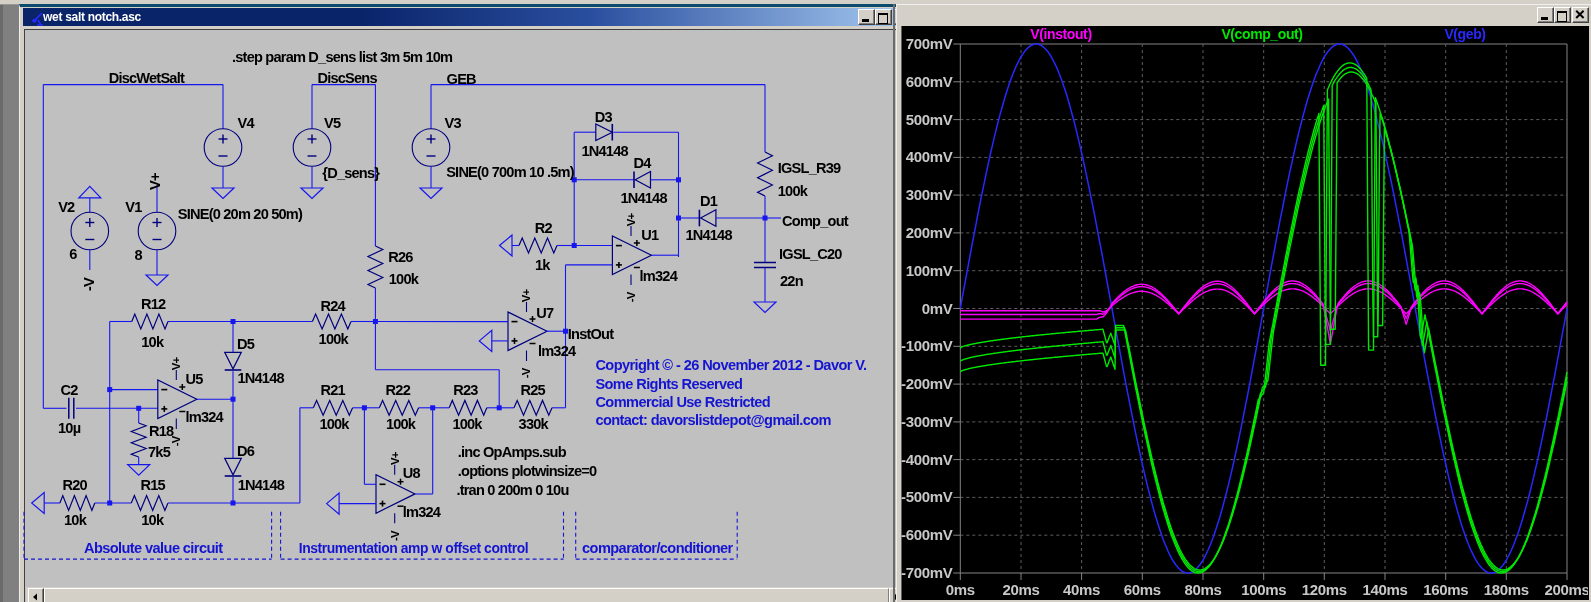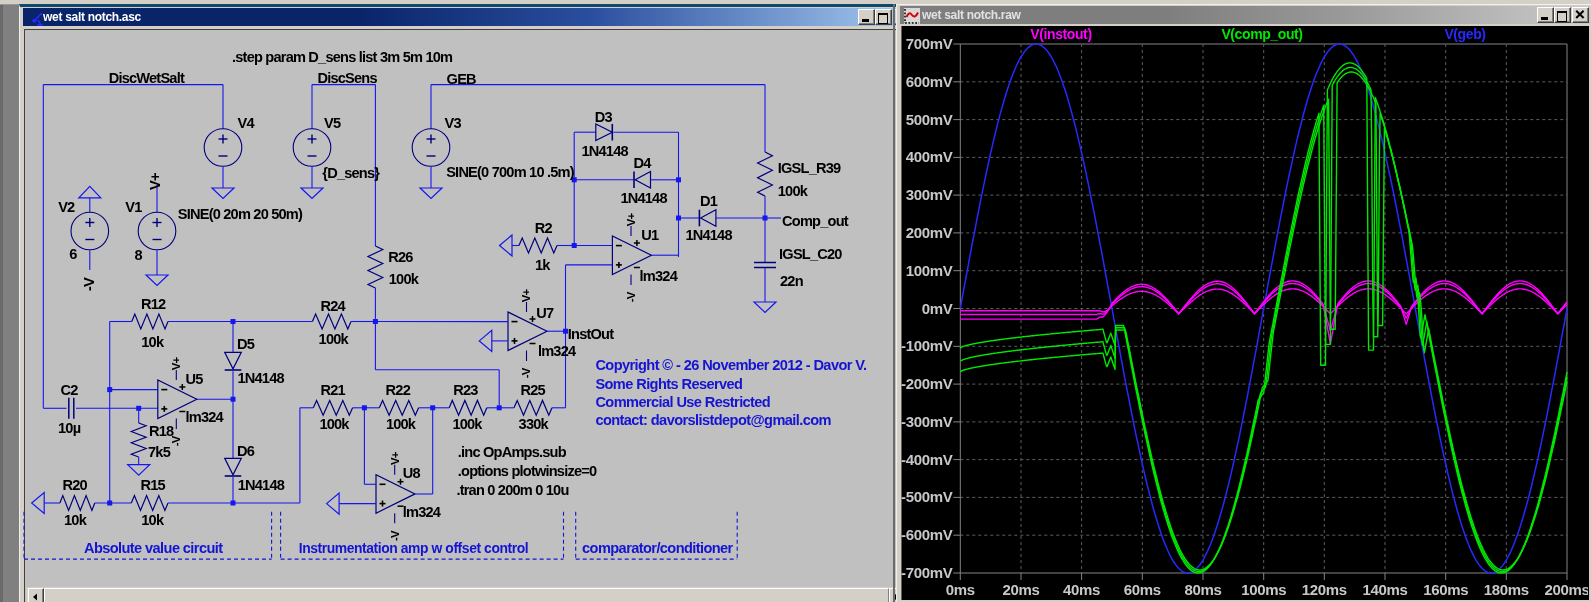--- a/index.html
+++ b/index.html
@@ -311,28 +311,20 @@
     <line x1="273.6" y1="533.1" x2="556.5" y2="533.1" stroke="#1414d2" stroke-width="1.1" stroke-dasharray="4 3" stroke-linecap="butt"></line>
     <text x="291.7" y="526.5" font-size="13.9" letter-spacing="-0.42" fill="#1414d2" text-anchor="start">Instrumentation amp w offset control</text>
     <line x1="568.7" y1="485.8" x2="568.7" y2="533.1" stroke="#1414d2" stroke-width="1.1" stroke-dasharray="4 3" stroke-linecap="butt"></line>
     <line x1="730.2" y1="485.8" x2="730.2" y2="533.1" stroke="#1414d2" stroke-width="1.1" stroke-dasharray="4 3" stroke-linecap="butt"></line>
     <line x1="568.7" y1="533.1" x2="730.2" y2="533.1" stroke="#1414d2" stroke-width="1.1" stroke-dasharray="4 3" stroke-linecap="butt"></line>
     <text x="575.1" y="526.5" font-size="14.6" letter-spacing="-0.6" fill="#1414d2" text-anchor="start">comparator/conditioner</text>
   </svg>
 <div style="position:absolute;left:893px;top:4px;width:2.2px;height:598px;background:#6a6a6a"></div>
 
 <div class="win" style="left:896px;top:4px;width:695px;height:598px;border-left:1px solid #efefef;border-top:1px solid #efefef">
-  <div class="tb" style="left:3px;top:1px;width:690px;background:linear-gradient(to right,#7e7e7e 0%,#7e7e7e 38%,#999 64%,#cacaca 100%)">
-    <svg width="18" height="18" style="position:absolute;left:3px;top:2px">
-        <rect x="1" y="0" width="16" height="16" fill="#d8d8d8"></rect>
-        <path d="M2 1 v14 M2 15 h14" stroke="#000" stroke-width="1.5" stroke-dasharray="1.8 1.6" fill="none"></path>
-        <path d="M3.5 9 C5.5 4.5, 7 4.5, 9 7 S 13 9, 15 4.5" stroke="#dd0000" stroke-width="2" fill="none"></path>
-      </svg>
-    <span class="tbt" style="left:22px;color:#e2e2e2">wet salt notch.raw</span>
-  </div>
   <div style="position:absolute;left:4px;top:21px;width:687px;height:574px;background:#000;border-left:1.5px solid #62605c"></div>
   <div style="position:absolute;left:640px;top:2px">
       <div style="position:absolute;left:0px;top:0px;width:15px;height:14px;background:#d4d0c8;border-top:1px solid #fff;border-left:1px solid #fff;border-right:1.5px solid #404040;border-bottom:1.5px solid #404040;box-shadow:inset -1px -1px 0 #808080">
         <div style="position:absolute;left:3px;top:9px;width:7px;height:2.5px;background:#000"></div>
       </div>
       <div style="position:absolute;left:16.5px;top:0px;width:15px;height:14px;background:#d4d0c8;border-top:1px solid #fff;border-left:1px solid #fff;border-right:1.5px solid #404040;border-bottom:1.5px solid #404040;box-shadow:inset -1px -1px 0 #808080">
         <div style="position:absolute;left:2.5px;top:2.5px;width:8px;height:8px;border:1.6px solid #000;border-top-width:2.6px"></div>
       </div>
       <div style="position:absolute;left:35px;top:0px;width:15px;height:14px;background:#d4d0c8;border-top:1px solid #fff;border-left:1px solid #fff;border-right:1.5px solid #404040;border-bottom:1.5px solid #404040;box-shadow:inset -1px -1px 0 #808080">
         <svg width="14" height="13" style="position:absolute;left:0;top:0">

